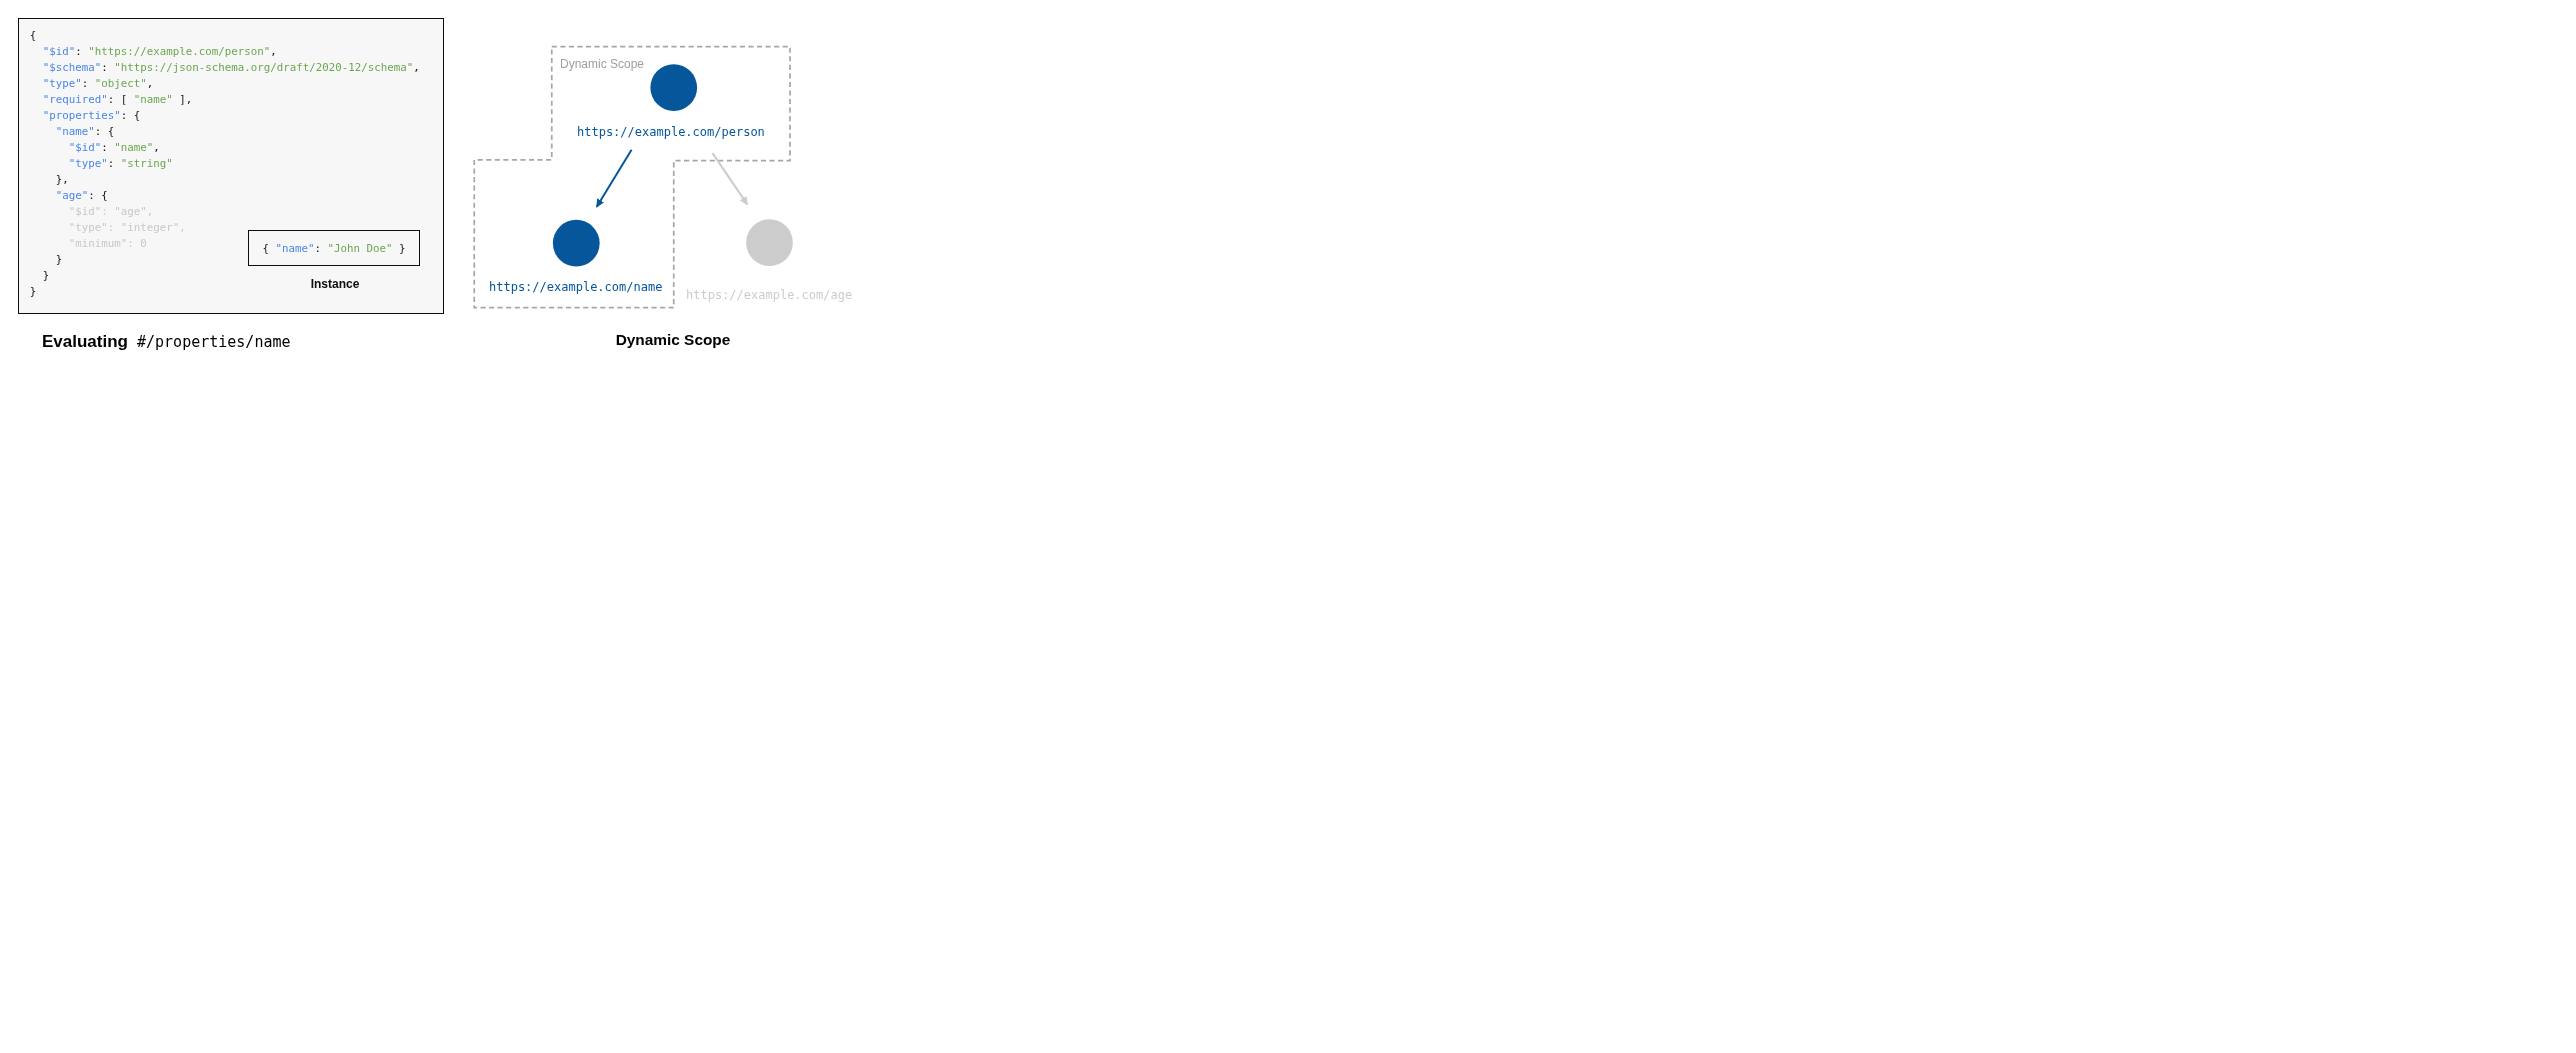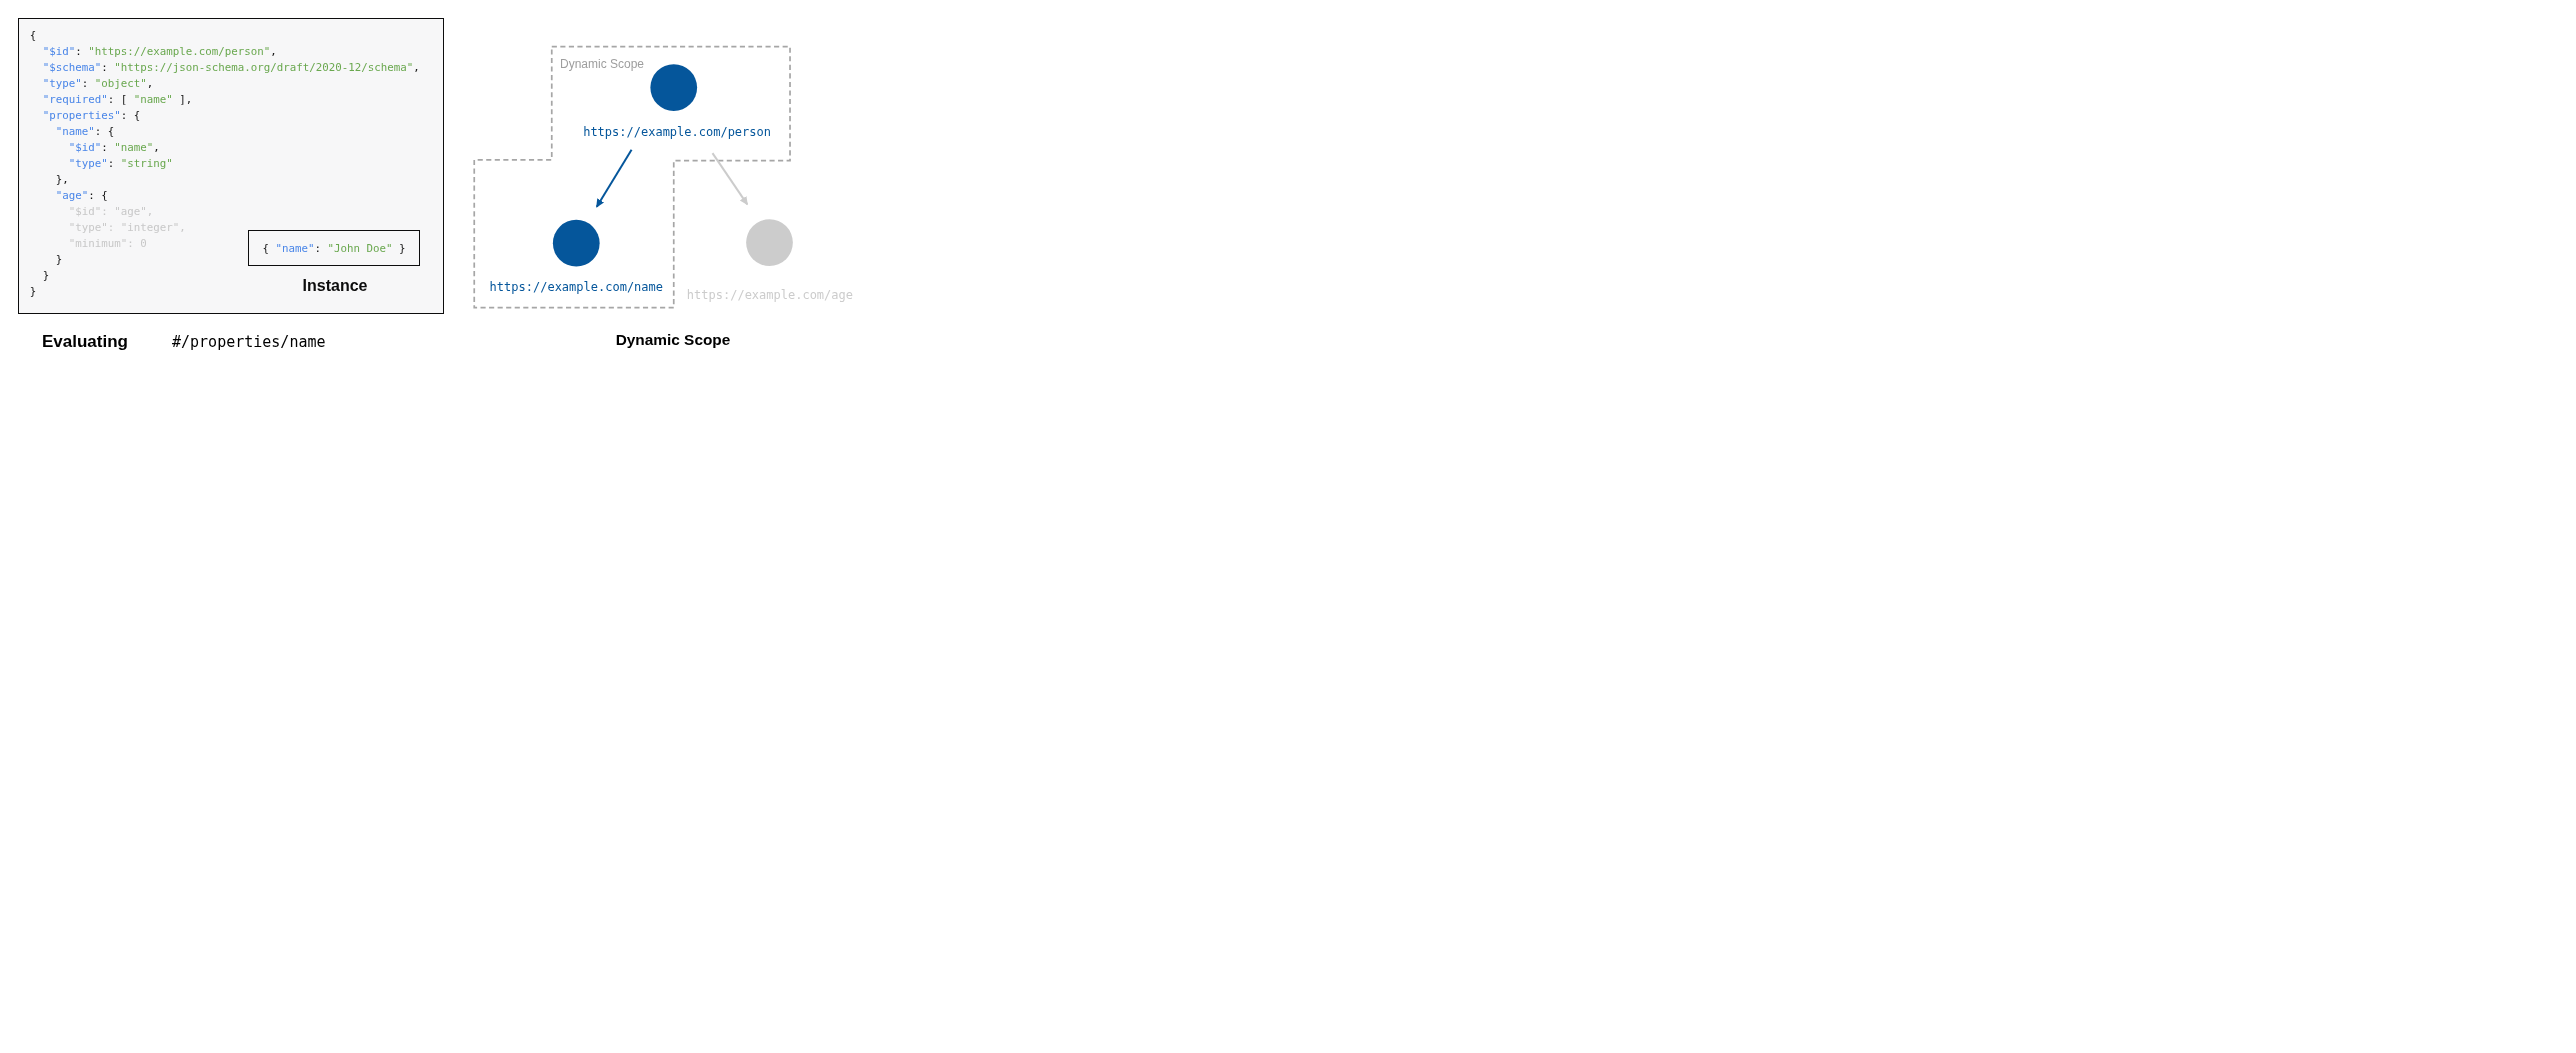--- a/index.html
+++ b/index.html
@@ -46,40 +46,39 @@
     font-family: "DejaVu Sans Mono", monospace;
     font-size: 10.8px;
     white-space: pre;
   }
   .instance-label {
     position: absolute;
     left: 229px; top: 258px;
     width: 174px;
     text-align: center;
     font-weight: bold;
-    font-size: 16px;
+    font-size: 12px;
     color: #0d0d0d;
   }
 
   
   .caption-left {
     position: absolute;
     left: 42px; top: 332px;
     white-space: nowrap;
     color: #000000;
   }
   .caption-left .cap-bold {
     font-family: "Liberation Sans", sans-serif;
     font-weight: bold;
     font-size: 17px;
   }
   .caption-left .cap-mono {
     font-family: "DejaVu Sans Mono", monospace;
     font-size: 15px;
-    margin-left: 35px;
   }
   .caption-right {
     position: absolute;
     left: 575px; top: 331px;
     width: 196px;
     text-align: center;
     font-weight: bold;
     font-size: 15.4px;
     color: #000000;
   }
@@ -93,21 +92,21 @@
   .scope-label {
     position: absolute;
     left: 560px; top: 57px;
     font-size: 12px;
     color: #9e9e9e;
   }
   .url-label {
     position: absolute;
     font-family: "DejaVu Sans Mono", monospace;
     font-size: 12px;
-    text-align: right;
+    text-align: left;
     white-space: nowrap;
   }
   .url-blue { color: #05569b; }
   .url-gray { color: #cccccc; }
   .url-person { left: 577px; top: 125px; width: 194px; }
   .url-name   { left:  489px; top: 280px; width: 174px; }
   .url-age    { left: 686px; top: 288px; width: 167px; }
 </style>
 </head>
 <body>

